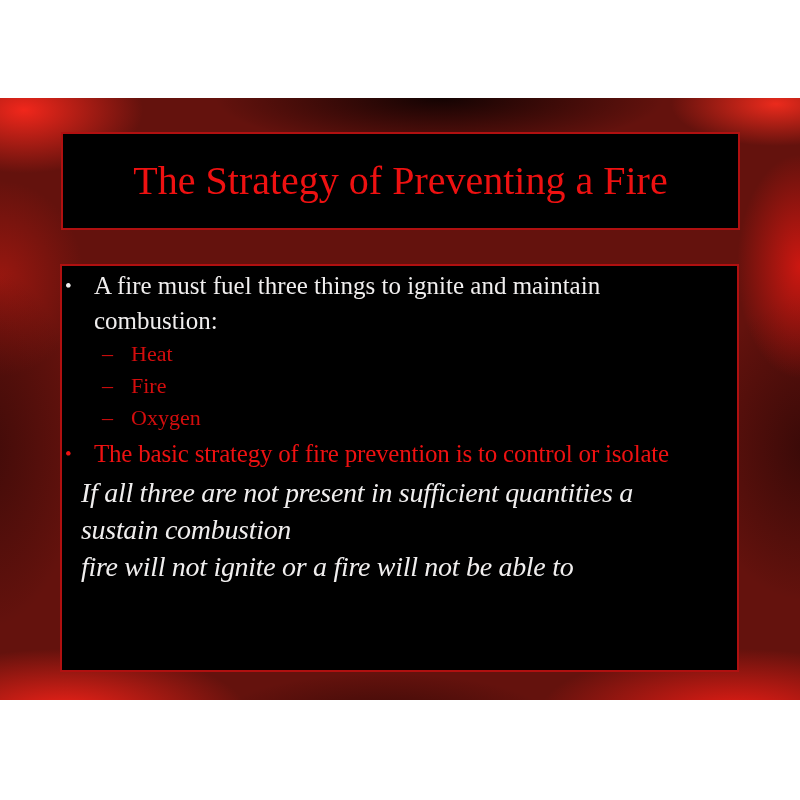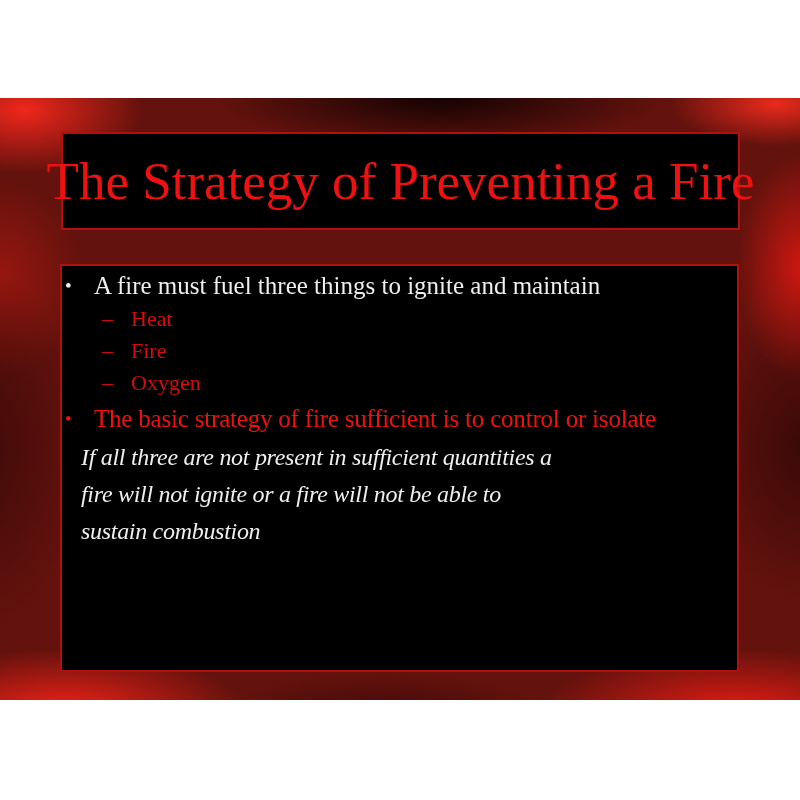--- a/index.html
+++ b/index.html
@@ -24,60 +24,61 @@
       radial-gradient(200px 120px at 30% 45%, rgba(120,18,12,0.45),rgba(120,18,12,0) 70%);
     background-color:var(--slide_base,#64120d);
   }
   .title-box{
     position:absolute;left:61px;top:34px;width:675px;height:94px;
     background:var(--box_bg,#000);
     border:2px solid var(--box_border,#b01010);
     display:flex;align-items:center;justify-content:center;
   }
   .title{
-    margin:12px;font-weight:normal;font-size:53px;line-height:1;
+    margin:12px;font-weight:normal;font-size:40px;line-height:1;
     color:var(--title_red,#ee1111);white-space:nowrap;
   }
   .content-box{
     position:absolute;left:60px;top:166px;width:675px;height:402px;
     background:var(--box_bg,#000);
     border:2px solid var(--box_border,#b01010);
     padding:2px 0 0 0;
     overflow:hidden;
   }
   .row{display:flex;align-items:flex-start;}
   .marker{flex:0 0 32px;box-sizing:border-box;padding-left:3px;}
   .line{white-space:nowrap;}
   .b1{color:var(--body_white,#f0eeee);font-size:25px;line-height:35px;}
   .b1 .marker{font-size:19px;line-height:35px;}
   .sub{color:var(--sub_red,#d40d0d);font-size:22px;line-height:32px;margin-left:37px;}
   .sub .marker{font-size:22px;line-height:32px;}
   .b2{color:var(--bullet2_red,#ee1111);font-size:25px;line-height:33px;margin-top:3px;letter-spacing:-0.2px;}
   .b2 .marker{font-size:19px;line-height:33px;letter-spacing:0;}
   .closing{
     color:var(--body_white,#f0eeee);font-style:italic;
-    font-size:24px;line-height:37px;margin:4px 0 0 19px;letter-spacing:-0.3px;
+    font-size:28px;line-height:37px;margin:4px 0 0 19px;letter-spacing:-0.3px;
   }
 </style>
 </head>
 <body>
 
 <div class="page">
   <div class="slide">
 
     <div class="title-box">
       <h1 class="title">The Strategy of Preventing a Fire</h1>
     </div>
 
     <div class="content-box">
 
       <div class="row b1">
         <span class="marker">•</span>
         <div>
           <div class="line">A fire must fuel three things to ignite and maintain</div>
+          <div class="line">combustion:</div>
         </div>
       </div>
 
       <div class="row sub">
         <span class="marker">–</span>
         <div class="line">Heat</div>
       </div>
 
       <div class="row sub">
         <span class="marker">–</span>
@@ -85,25 +86,25 @@
       </div>
 
       <div class="row sub">
         <span class="marker">–</span>
         <div class="line">Oxygen</div>
       </div>
 
       <div class="row b2">
         <span class="marker">•</span>
         <div>
-          <div class="line">The basic strategy of fire sufficient is to control or isolate</div>
+          <div class="line">The basic strategy of fire prevention is to control or isolate</div>
         </div>
       </div>
 
       <div class="closing">
         <div class="line">If all three are not present in sufficient quantities a</div>
+        <div class="line">sustain combustion</div>
         <div class="line">fire will not ignite or a fire will not be able to</div>
-        <div class="line">sustain combustion</div>
       </div>
 
     </div>
   </div>
 </div>
 
 </body></html>

